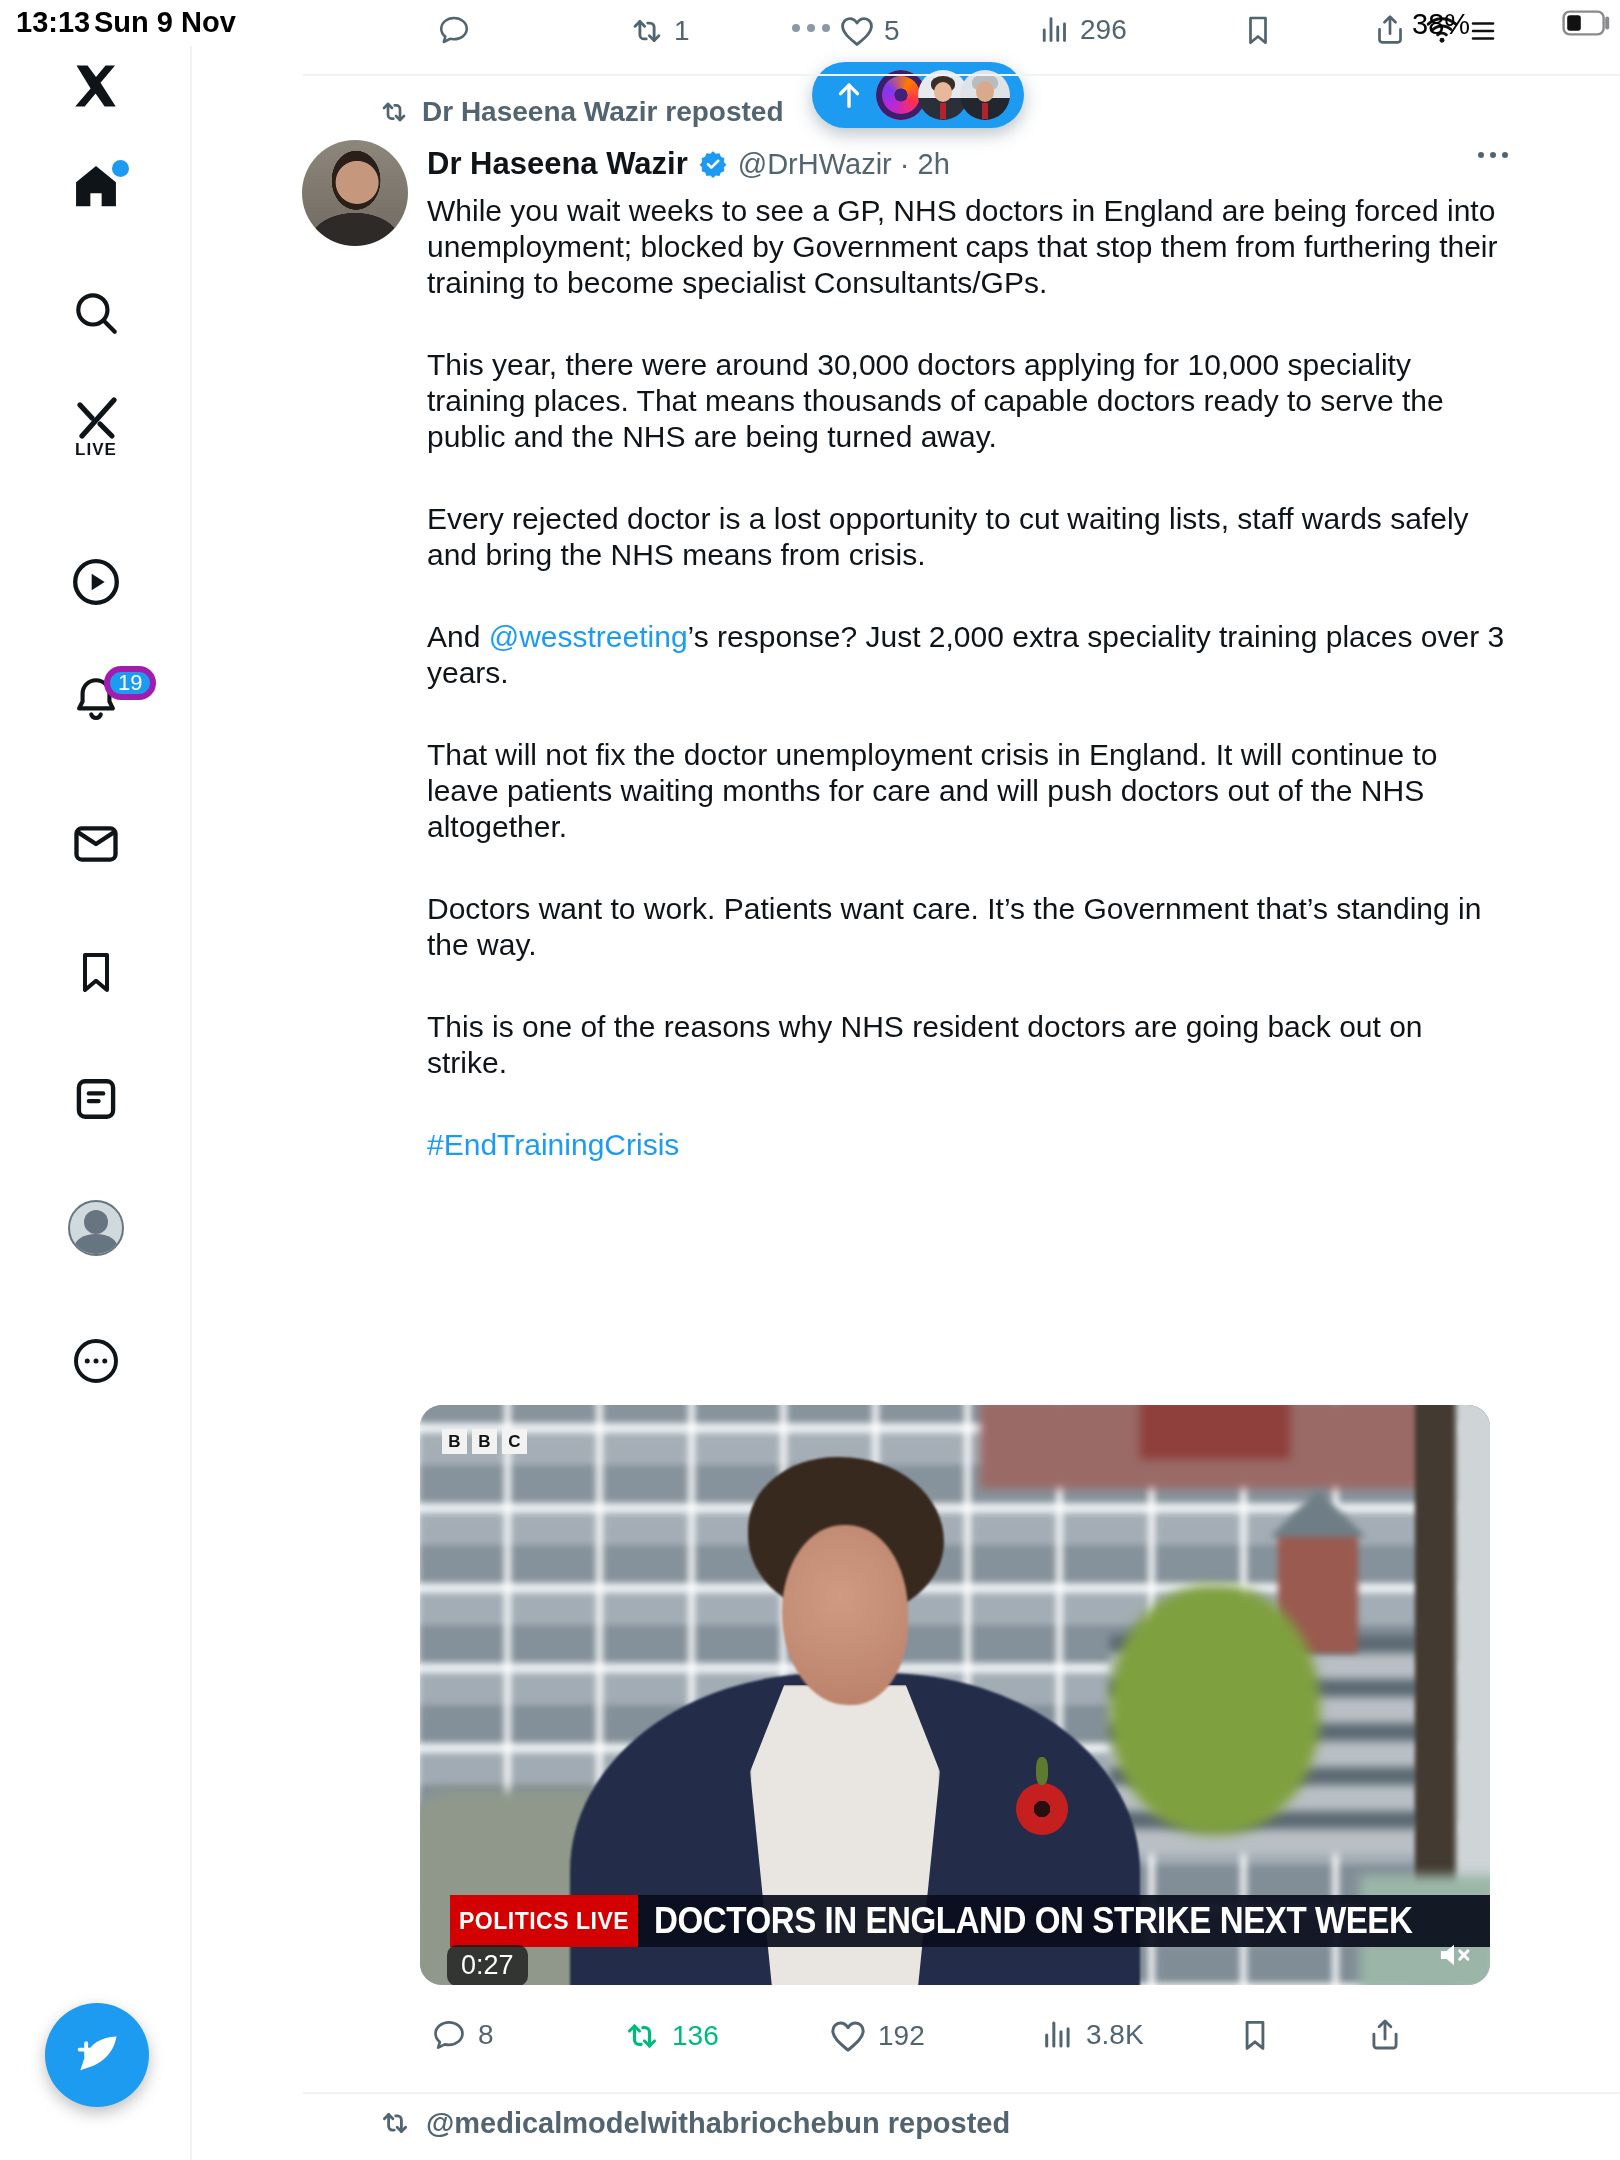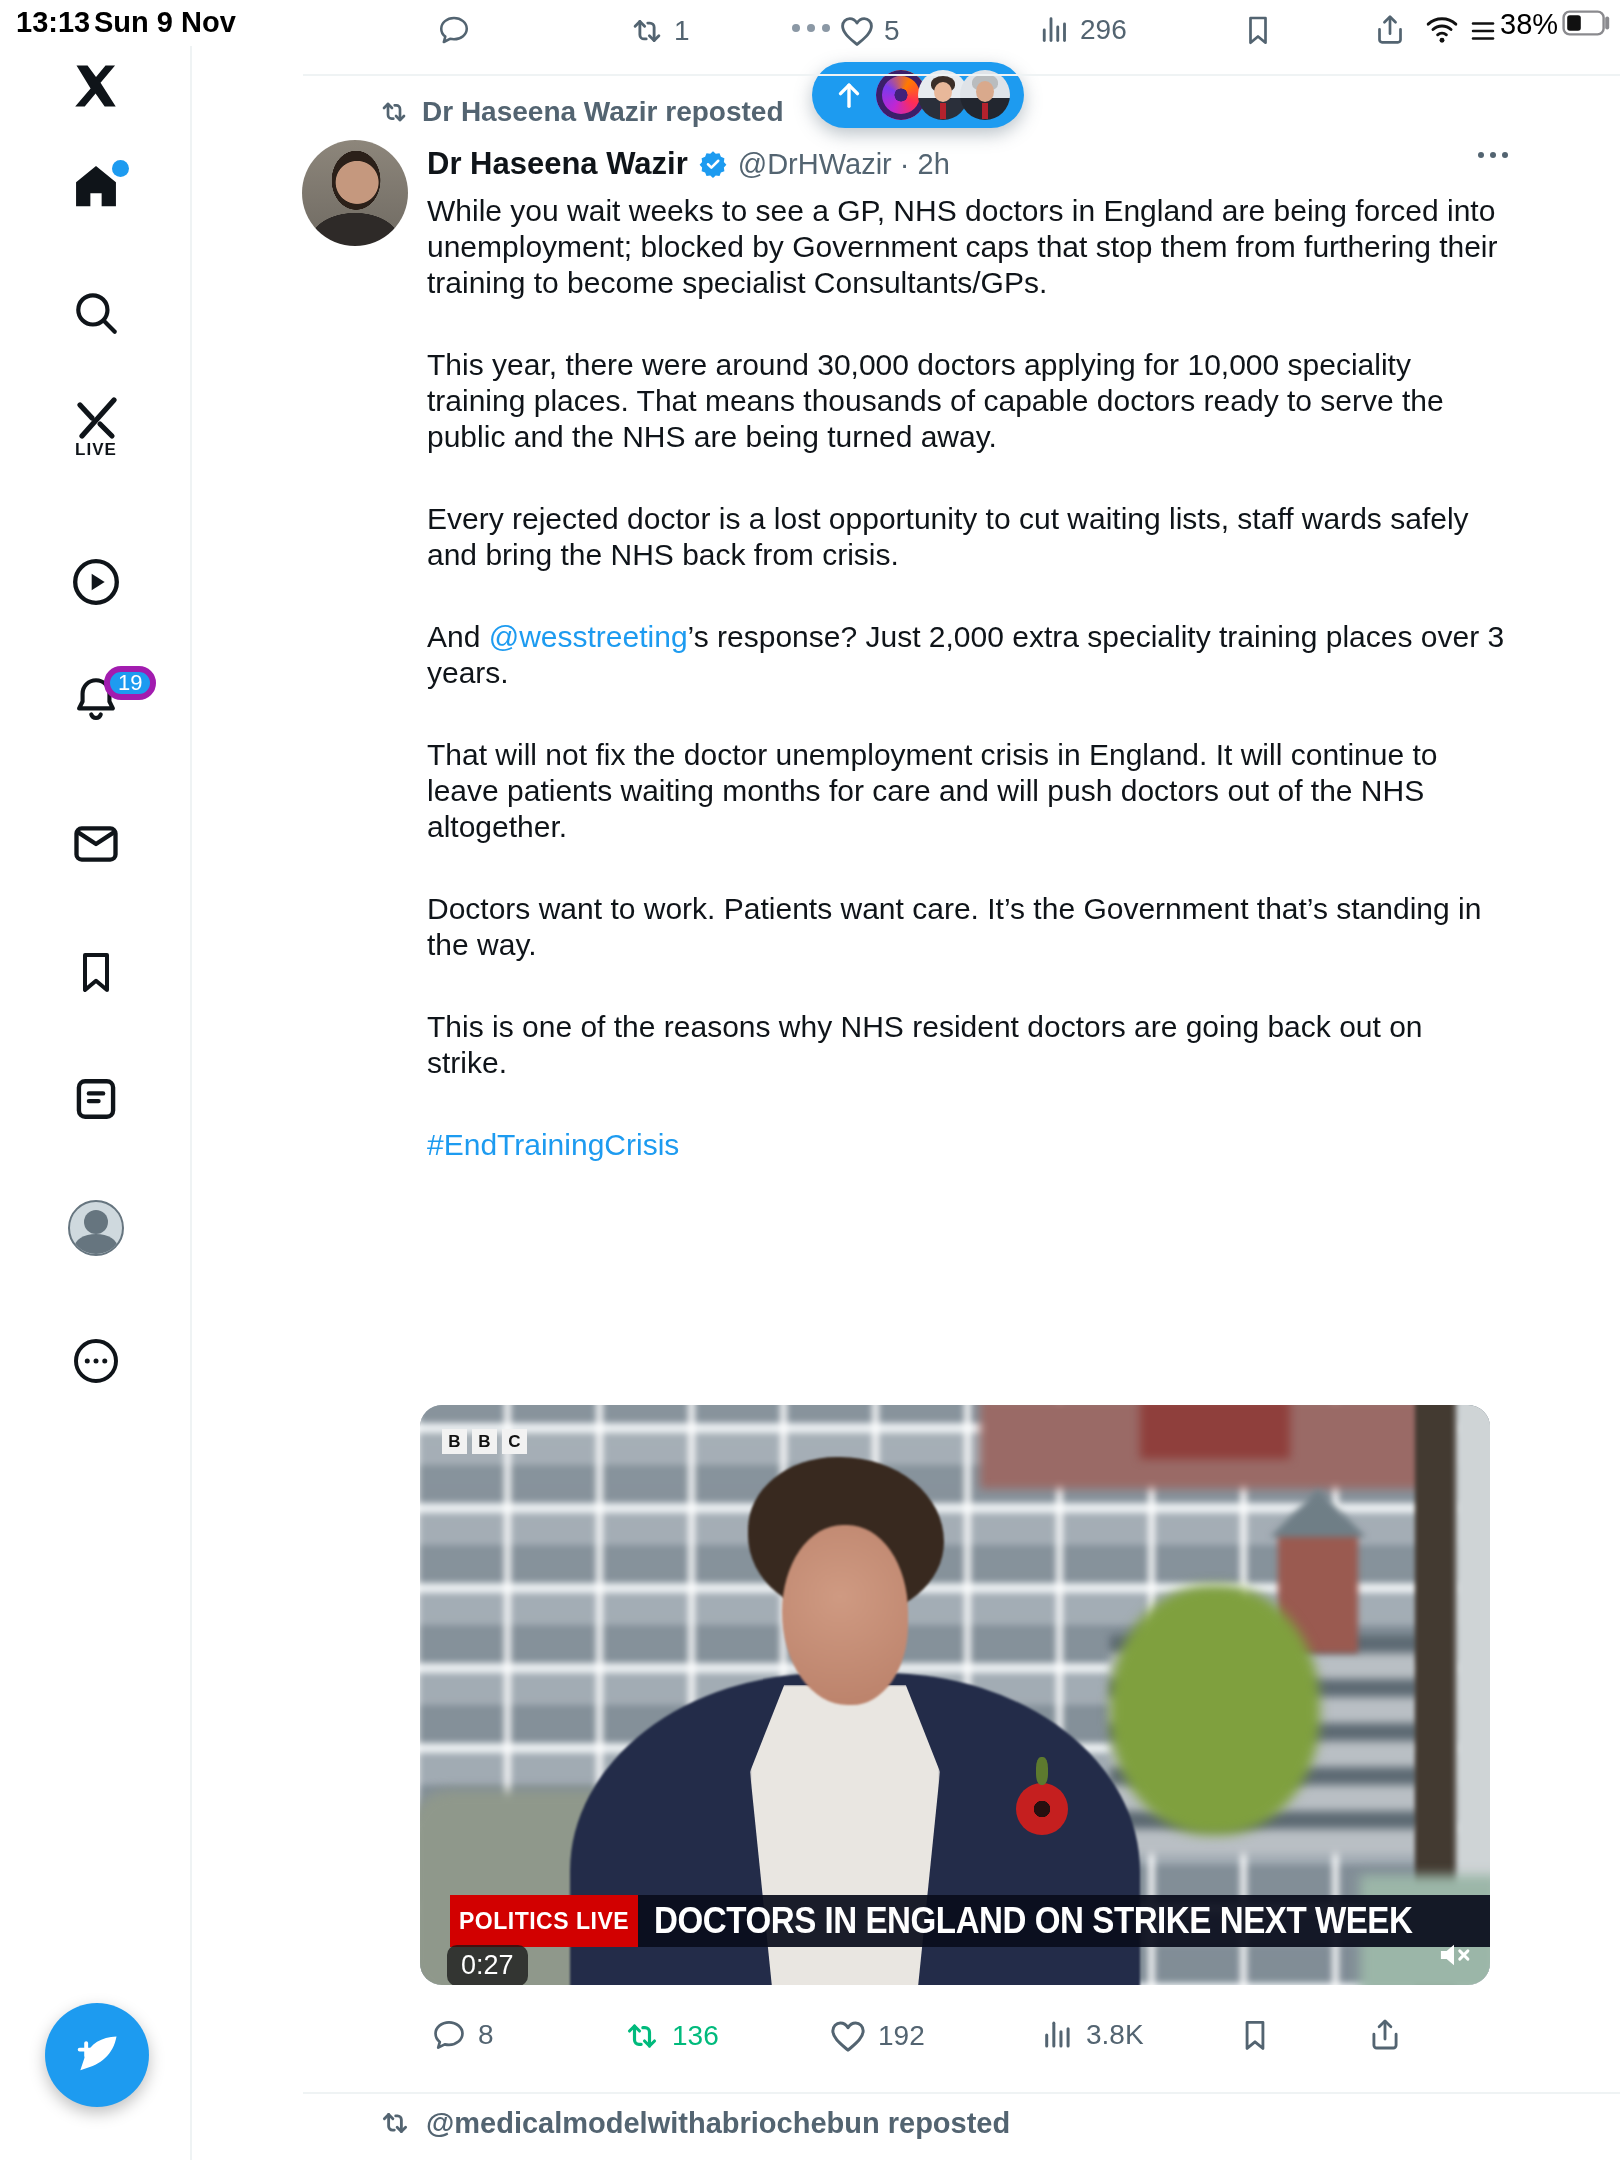--- a/index.html
+++ b/index.html
@@ -192,21 +192,21 @@
         <circle cx="12" cy="18" r="1.7" fill="#111" stroke="none"></circle>
       </svg>
   </div>
   <div class="abs" style="left:1468px;top:18px;">
     <svg width="30" height="26" viewBox="0 0 24 20" fill="none" stroke="#111" stroke-width="2" stroke-linecap="round">
         <path d="M4 4h16"></path>
         <path d="M4 10h16"></path>
         <path d="M4 16h16"></path>
       </svg>
   </div>
-  <div class="abs" style="left:1500px;top:8px;font-size:29px;color:#000;">38%</div>
+  <div class="abs" style="left:1412px;top:8px;font-size:29px;color:#000;">38%</div>
   <div class="abs" style="left:1562px;top:10px;">
     <svg width="50" height="26" viewBox="0 0 25 13" fill="none">
         <rect x="0.8" y="0.8" width="20" height="11.4" rx="3" stroke="#8a8a8e" stroke-width="1.2"></rect>
         <rect x="2.6" y="2.6" width="6.8" height="7.8" rx="1.4" fill="#111"></rect>
         <path d="M22.6 4.3v4.5" stroke="#8a8a8e" stroke-width="2" stroke-linecap="round"></path>
       </svg>
   </div>
 
   <div class="abs vdivider"></div>
 
@@ -331,21 +331,21 @@
   </div>
   <div class="abs more-dots">
       <i></i>
       <i></i>
       <i></i>
     </div>
 
   <div class="abs tweet-text">
       <p><span>While you wait weeks to see a GP, NHS doctors in England are being forced into unemployment; blocked by Government caps that stop them from furthering their training to become specialist Consultants/GPs.</span></p>
       <p><span>This year, there were around 30,000 doctors applying for 10,000 speciality training places. That means thousands of capable doctors ready to serve the public and the NHS are being turned away.</span></p>
-      <p><span>Every rejected doctor is a lost opportunity to cut waiting lists, staff wards safely and bring the NHS back from crisis.</span></p>
+      <p><span>Every rejected doctor is a lost opportunity to cut waiting lists, staff wards safely and bring the NHS means from crisis.</span></p>
       <p><span>And </span><span class="link">@wesstreeting</span><span>’s response? Just 2,000 extra speciality training places over 3 years.</span></p>
       <p><span>That will not fix the doctor unemployment crisis in England. It will continue to leave patients waiting months for care and will push doctors out of the NHS altogether.</span></p>
       <p><span>Doctors want to work. Patients want care. It’s the Government that’s standing in the way.</span></p>
       <p><span>This is one of the reasons why NHS resident doctors are going back out on strike.</span></p>
       <p><span class="link">#EndTrainingCrisis</span></p>
     </div>
 
   <div class="abs video">
     <div class="v-bg"></div>
     <div class="v-redbuild"></div>

